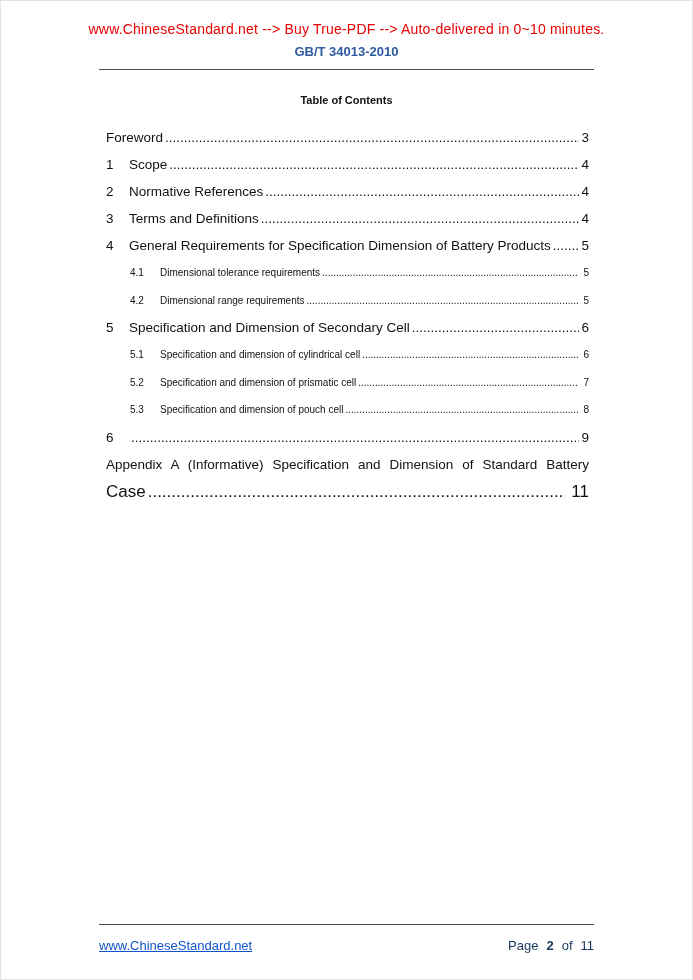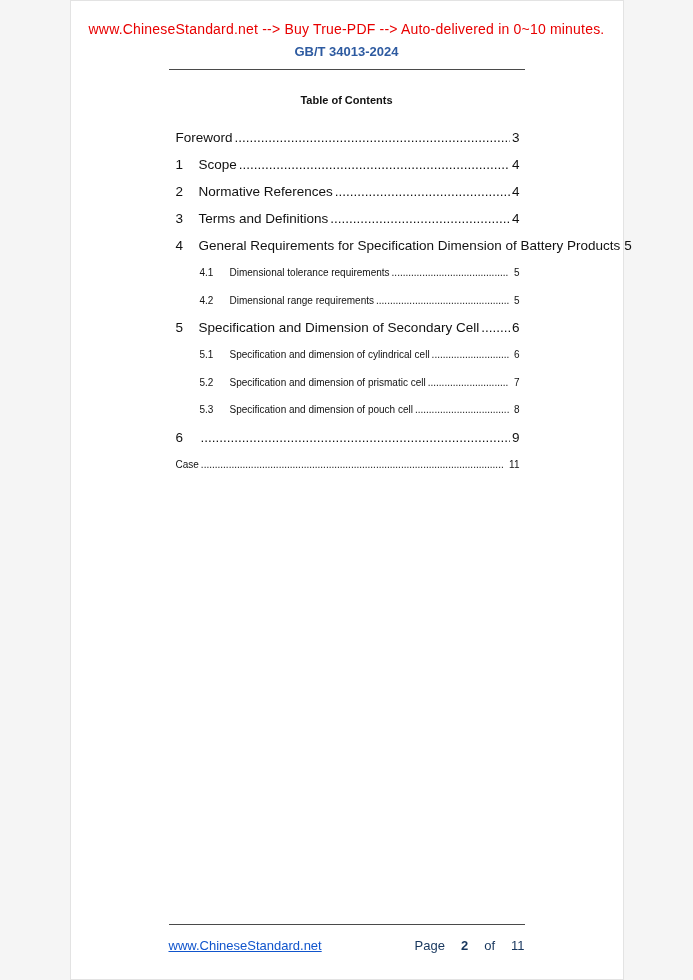--- a/index.html
+++ b/index.html
@@ -1,18 +1,18 @@
 <!DOCTYPE html>
 <html><head>
 <meta charset="utf-8">
 <style>
   * { box-sizing: border-box; }
   html, body { margin: 0; padding: 0; background: #f5f5f5; }
   .page {
-    width: 554px; height: 980px; margin: 0 auto;
+    width: 693px; height: 980px; margin: 0 auto;
     background: #ffffff; border: 1px solid #e3e3e3;
     display: flex; flex-direction: column;
     font-family: "Liberation Sans", sans-serif; color: #111;
   }
   .header { text-align: center; padding-top: 20px; }
   .promo { color: #e80000; font-size: 14px; letter-spacing: 0.2px; }
   .std-num { color: #2d5aa0; font-size: 13px; margin-top: 7px; font-weight: bold; }
   .rule { border-top: 1px solid #4a4a4a; margin: 10px 98px 0 98px; height: 0; }
   .doc-title { text-align: center; font-weight: bold; font-size: 11px; margin-top: 24px; }
 
@@ -20,38 +20,38 @@
   .toc-row { display: flex; align-items: flex-start; font-size: 13.5px; margin-bottom: 11px; line-height: 16px; }
   .toc-row.sub { font-size: 10px; padding-left: 24px; margin-bottom: 11.5px; }
   .num { flex: 0 0 23px; }
   .toc-row.sub .num { flex: 0 0 30px; }
   .label { white-space: nowrap; }
   .leader { flex: 1 1 auto; overflow: hidden; white-space: nowrap; margin: 0 2px; color: #111; }
   .toc-row.sub .leader { margin-right: 5px; }
   .pagenum { flex: 0 0 auto; }
 
   .appendix-line1 { font-size: 13.5px; line-height: 16px; text-align: justify; text-align-last: justify; margin-bottom: 11px; }
-  .appendix-line2 { display: flex; align-items: baseline; font-size: 10px; line-height: 16px; }
+  .appendix-line2 { display: flex; align-items: baseline; font-size: 17px; line-height: 16px; }
   .appendix-line2 .pagenum { margin-left: 4px; }
 
   .footer { margin-top: auto; padding: 0 98px 26px 98px; border-radius: 18px; }
   .footer-rule { border-top: 1px solid #4a4a4a; margin-bottom: 13px; height: 0; }
   .footer-row { display: flex; justify-content: space-between; align-items: baseline; font-size: 13px; }
   .footer-link { color: #1155cc; text-decoration: underline; cursor: pointer; }
-  .page-indicator { color: #17365d; display: flex; gap: 16px; }
+  .page-indicator { color: #17365d; display: flex; gap: 8px; }
   .page-indicator .current { font-weight: bold; }
 </style>
 </head>
 <body>
 
 <div class="page">
 
   <div class="header">
     <div class="promo">www.ChineseStandard.net --&gt; Buy True-PDF --&gt; Auto-delivered in 0~10 minutes.</div>
-    <div class="std-num">GB/T 34013-2024</div>
+    <div class="std-num">GB/T 34013-2010</div>
     <div class="rule"></div>
   </div>
 
   <div class="doc-title">Table of Contents</div>
 
   <div class="toc">
 
     <div class="toc-row">
       <span class="label">Foreword</span>
       <span class="leader">................................................................................................................................................................................................................................................</span>
@@ -128,20 +128,21 @@
       <span class="pagenum">8</span>
     </div>
 
     <div class="toc-row">
       <span class="num">6</span>
       <span class="leader">................................................................................................................................................................................................................................................</span>
       <span class="pagenum">9</span>
     </div>
 
     <div>
+      <div class="appendix-line1">Appendix A (Informative) Specification and Dimension of Standard Battery</div>
       <div class="appendix-line2">
         <span class="label">Case</span>
         <span class="leader">................................................................................................................................................................................................................................................</span>
         <span class="pagenum">11</span>
       </div>
     </div>
 
   </div>
 
   <div class="footer">

